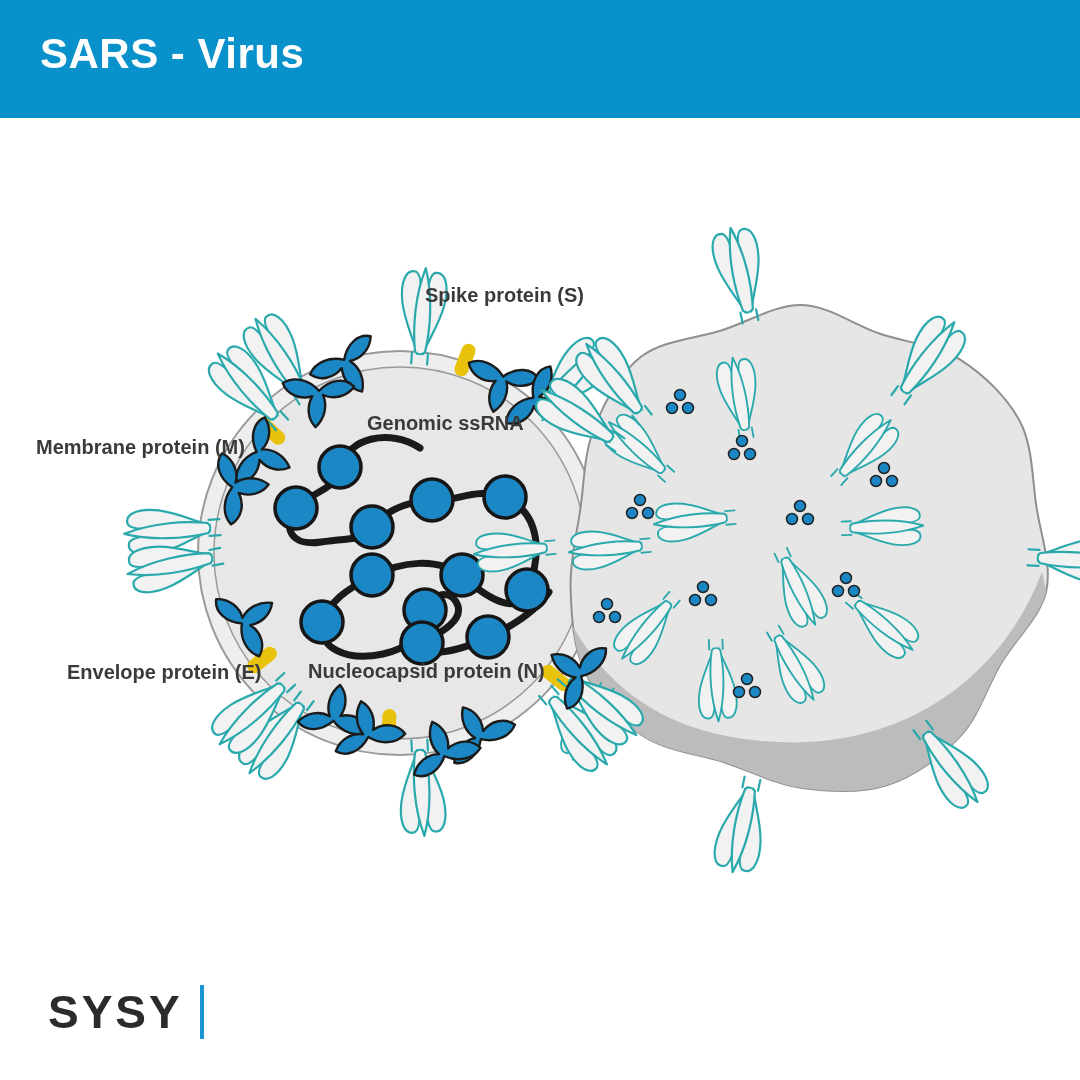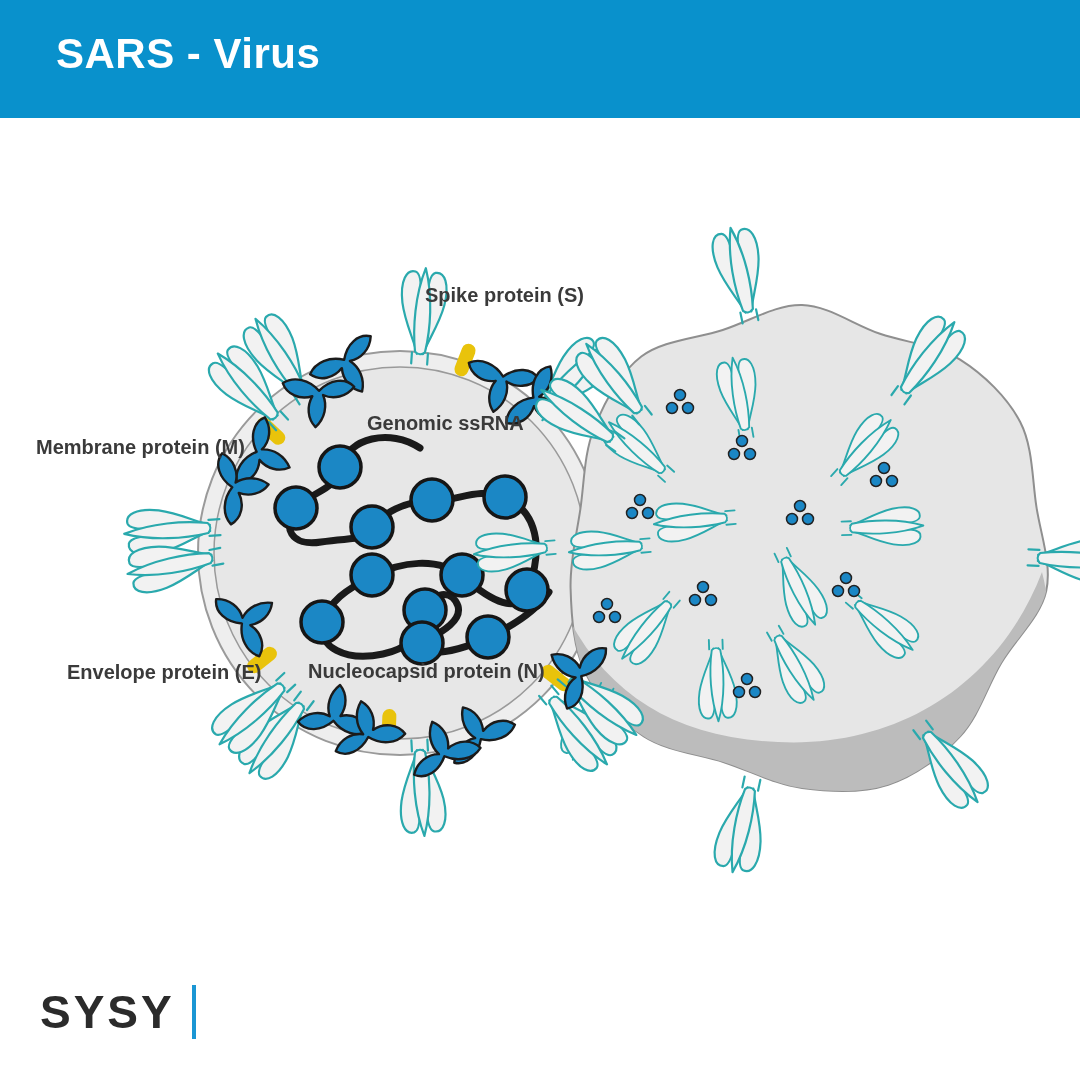--- a/index.html
+++ b/index.html
@@ -1,41 +1,41 @@
 <!DOCTYPE html>
 <html style="--header-bg: #0991cc; --protein-blue: #1b87c5; --envelope-yellow: #e9c30b; --spike-teal: #2aa9ad; --spike-fill: #f2f2f2; --membrane-fill: #e7e7e7; --ring-fill: #eeeeee; --outline-gray: #9a9a9a; --rna-black: #1a1a1a; --label-color: #3a3a3a; --blob-fill: #e6e6e6; --blob-shadow: #bcbcbc; --logo-dark: #2b2b2b; --logo-blue: #1a96d4;"><head>
 <meta charset="utf-8">
 <style>
   html,body{margin:0;padding:0;}
   body{width:1080px;height:1080px;position:relative;background:#fff;overflow:hidden;
        font-family:"Liberation Sans",sans-serif;}
   header{position:absolute;top:0;left:0;width:1080px;height:118px;
          background:var(--header-bg,#0991cc);display:flex;align-items:center;
          padding:0 0 10px 40px;box-sizing:border-box;}
-  h1{margin:16px;color:#fff;font-size:42px;font-weight:bold;letter-spacing:.5px;
+  h1{margin:0;color:#fff;font-size:42px;font-weight:bold;letter-spacing:.5px;
      font-family:"Liberation Sans",sans-serif;}
   #diagram{position:absolute;left:0;top:0;width:1080px;height:1080px;}
 
   
   #lv-outer{fill:var(--ring-fill,#eeeeee);stroke:var(--outline-gray,#9a9a9a);stroke-width:2;}
   #lv-inner{fill:var(--membrane-fill,#e7e7e7);stroke:var(--outline-gray,#9a9a9a);stroke-width:1.5;}
   .sp{fill:var(--spike-fill,#f2f2f2);stroke:var(--spike-teal,#2aa9ad);stroke-width:2.2;stroke-linejoin:round;}
   .spfeet{fill:none;stroke:var(--spike-teal,#2aa9ad);stroke-width:2.2;stroke-linecap:round;}
   #mprotein{fill:var(--protein-blue,#1b87c5);stroke:#1b1b1b;stroke-width:2.4;stroke-linejoin:round;}
   #eprotein{fill:var(--envelope-yellow,#e9c30b);}
   #ncap{fill:var(--protein-blue,#1b87c5);stroke:#161616;stroke-width:3.5;}
   #dots3 circle{fill:var(--protein-blue,#1b87c5);stroke:#222;stroke-width:1.5;}
   #rna{fill:none;stroke:var(--rna-black,#1a1a1a);stroke-width:7;stroke-linecap:round;}
   #blob{fill:var(--blob-fill,#e6e6e6);stroke:#8f8f8f;stroke-width:2;}
   #blob-shadow{fill:var(--blob-shadow,#bcbcbc);}
   text.dlabel{font-family:"Liberation Sans",sans-serif;font-size:20px;font-weight:bold;
               fill:var(--label-color,#3a3a3a);}
 
   
-  .logo{position:absolute;left:40px;top:985px;display:flex;align-items:center;gap:17px;}
+  .logo{position:absolute;left:48px;top:985px;display:flex;align-items:center;gap:17px;}
   .sysy{font-size:46px;font-weight:bold;color:var(--logo-dark,#2b2b2b);letter-spacing:3px;}
   .sep{width:4px;height:54px;background:var(--logo-blue,#1a96d4);}
   .histosure{font-size:44px;font-weight:bold;color:var(--logo-dark,#2b2b2b);display:flex;align-items:baseline;}
   .histo-wrap{position:relative;display:inline-block;}
   .idot{position:absolute;left:33px;top:3px;width:9px;height:9px;border-radius:50%;
         background:var(--logo-blue,#1a96d4);}
   .sure{color:var(--logo-blue,#1a96d4);font-style:italic;}
 </style>
 </head>
 <body>

